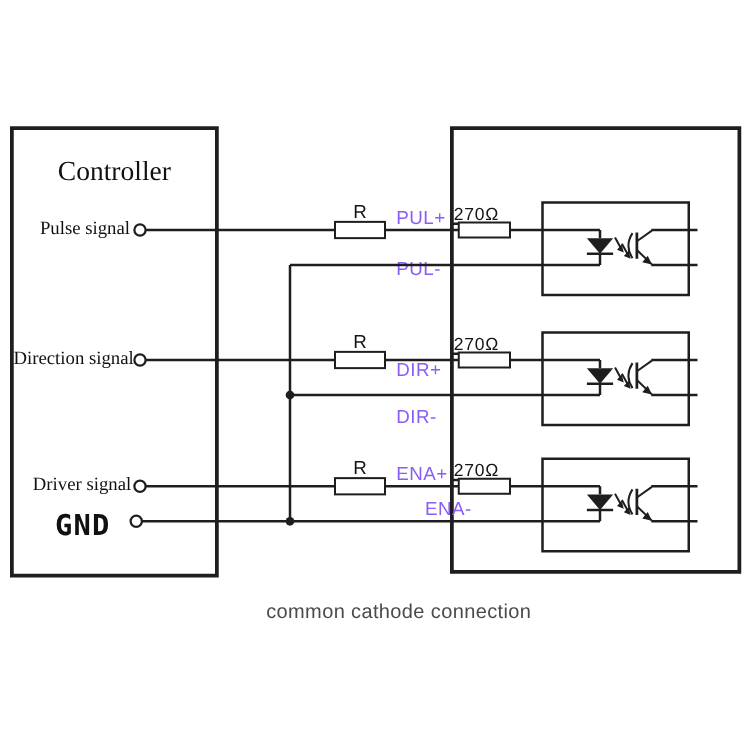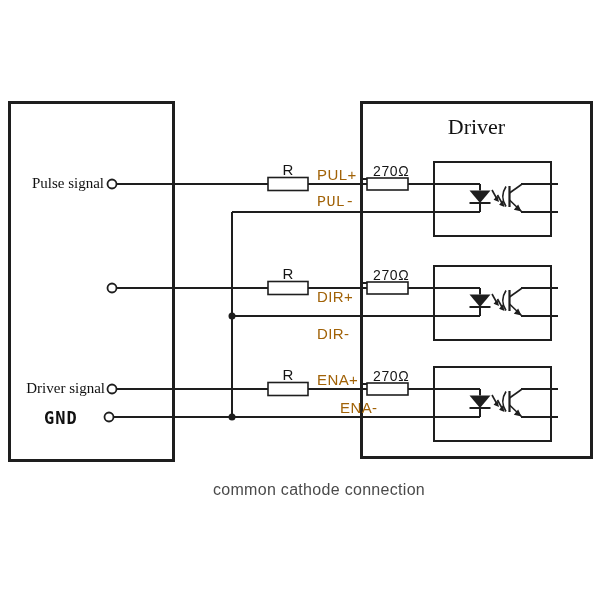--- a/index.html
+++ b/index.html
@@ -12,60 +12,61 @@
     position:absolute;text-align:center;
     font-family:"Liberation Serif","DejaVu Serif",serif;
     font-size:22px;color:#111;white-space:nowrap;
   }
   .siglabel{
     position:absolute;text-align:right;
     font-family:"Liberation Serif","DejaVu Serif",serif;
     font-size:15px;color:#111;white-space:nowrap;line-height:17px;
   }
   .pinlabel{
-    position:absolute;font-size:15px;letter-spacing:.4px;color:#a16207;
+    position:absolute;font-size:15px;letter-spacing:.4px;color:#8b5cf6;
     font-family:"Liberation Sans","DejaVu Sans",sans-serif;line-height:16px;white-space:nowrap;
   }
   .rlabel{
     position:absolute;width:40px;text-align:center;font-size:15px;color:#141414;
     font-family:"Liberation Sans","DejaVu Sans",sans-serif;line-height:15px;
   }
   .ohmlabel{
     position:absolute;left:361px;width:47px;font-size:14px;letter-spacing:.6px;color:#141414;
     font-family:"Liberation Sans","DejaVu Sans",sans-serif;line-height:14px;
-    border-bottom:2px solid #1e1e1e;padding-left:12px;box-sizing:border-box;white-space:nowrap;
+    border-bottom:2px solid #1e1e1e;padding-left:2px;box-sizing:border-box;white-space:nowrap;
   }
   .gndlabel{
     position:absolute;left:44px;top:408px;width:40px;
     font-family:"DejaVu Sans Mono","Liberation Mono",monospace;
-    font-weight:bold;font-size:17px;letter-spacing:1px;color:#111;
+    font-weight:bold;font-size:23px;letter-spacing:1px;color:#111;
   }
   .caption{
     position:absolute;left:0;top:481px;width:600px;text-align:center;
     font-size:16px;color:#4a4a4a;letter-spacing:.3px;padding-left:19px;
   }
   svg.overlay{position:absolute;left:0;top:0;}
 </style>
 </head>
 <body>
 
 <div class="stage">
 
   <div class="box" style="left:8px;top:101px;width:161px;height:355px;"></div>
+  <div class="title" style="left:8px;top:124px;width:167px;">Controller</div>
 
   <div class="box" style="left:360px;top:101px;width:227px;height:352px;"></div>
-  <div class="title" style="left:360px;top:114px;width:233px;">Driver</div>
 
   <div class="siglabel" style="left:0px;top:175px;width:104px;">Pulse signal</div>
+  <div class="siglabel" style="left:0px;top:279px;width:107px;">Direction signal</div>
   <div class="siglabel" style="left:0px;top:380px;width:105px;">Driver signal</div>
   <div class="gndlabel">GND</div>
 
   <div class="rlabel" style="left:268px;top:162px;">R</div>
   <div class="pinlabel" style="left:317px;top:167px;">PUL+</div>
-  <div class="pinlabel" style="left:317px;top:195px;font-family:Liberation Mono, monospace;">PUL-</div>
+  <div class="pinlabel" style="left:317px;top:208px;">PUL-</div>
   <div class="ohmlabel" style="top:164px;">270Ω</div>
 
   <div class="rlabel" style="left:268px;top:266px;">R</div>
   <div class="pinlabel" style="left:317px;top:289px;">DIR+</div>
   <div class="pinlabel" style="left:317px;top:299px;margin-top:27px;">DIR-</div>
   <div class="ohmlabel" style="top:268px;">270Ω</div>
 
   <div class="rlabel" style="left:268px;top:367px;">R</div>
   <div class="pinlabel" style="left:317px;top:372px;">ENA+</div>
   <div class="pinlabel" style="left:317px;top:400px;margin-left:23px;">ENA-</div>

